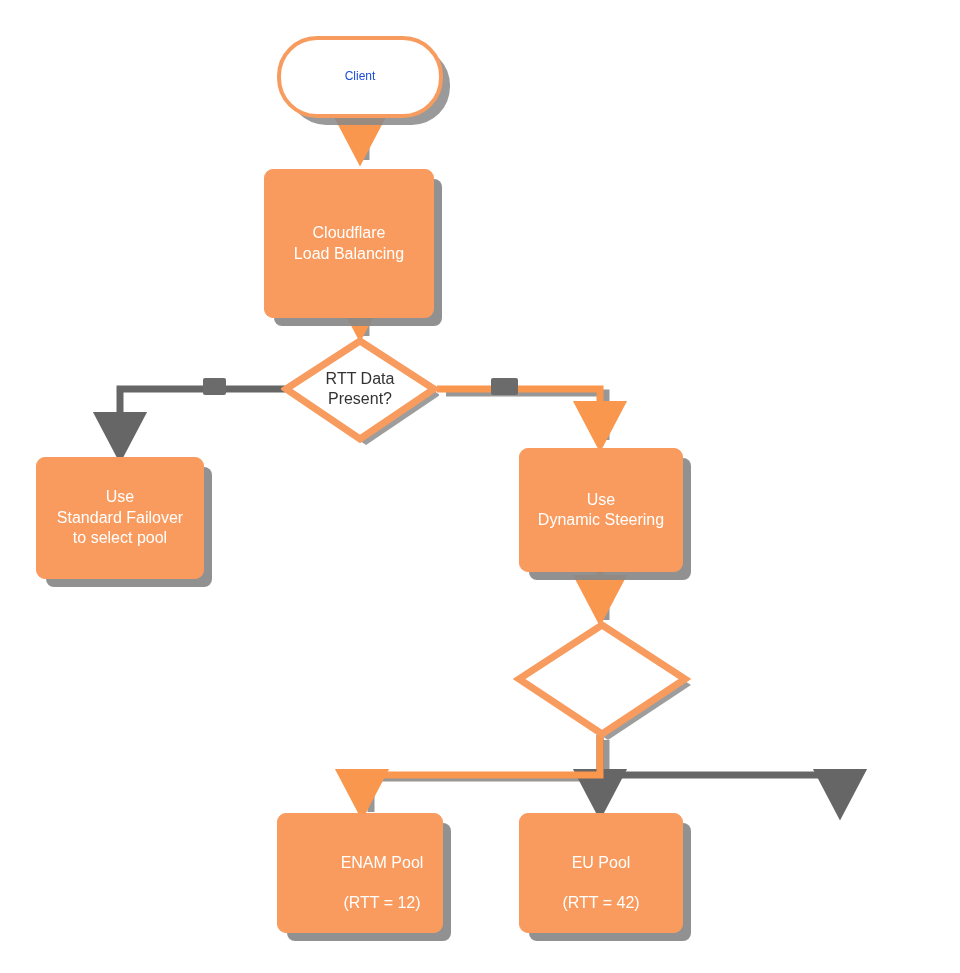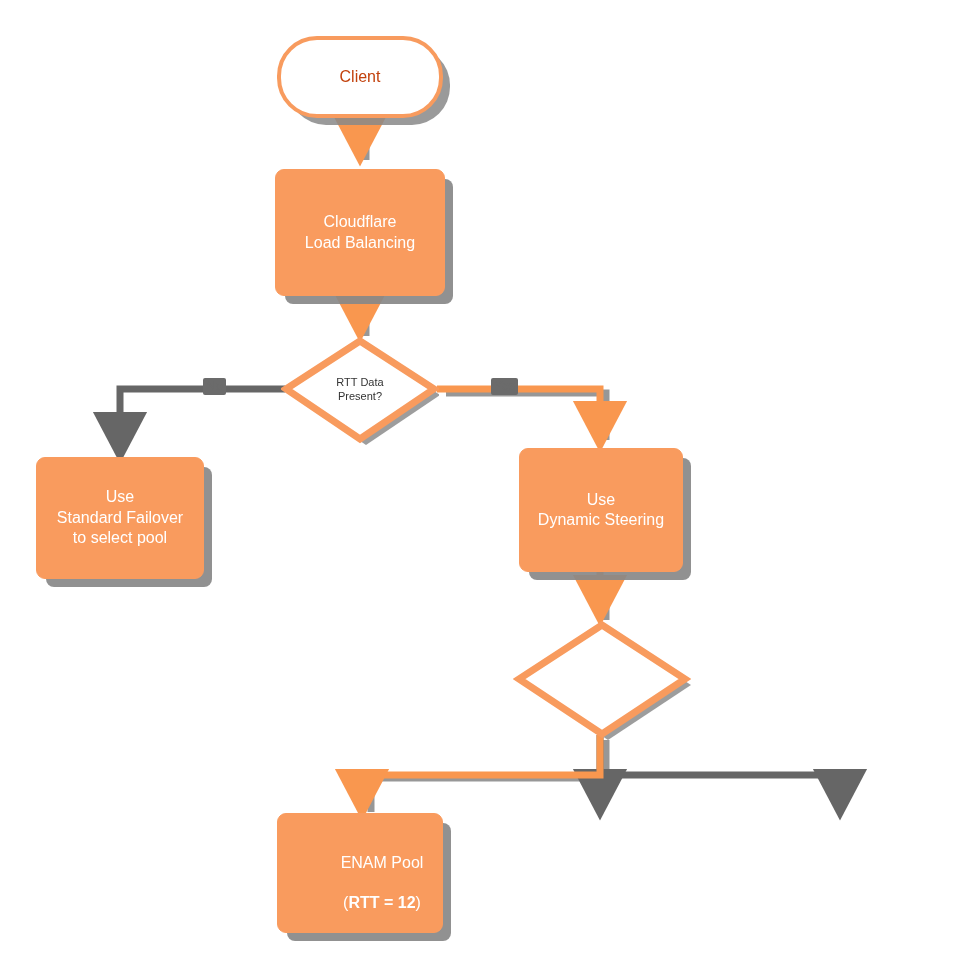--- a/index.html
+++ b/index.html
@@ -42,50 +42,50 @@
     border-radius: 9px;
     color: #ffffff;
     font-size: 16px;
     box-shadow: 9px 9px 0 -1px rgba(136,136,136,0.92);
   }
   
   .node-stadium {
     background: #ffffff;
     border: 4px solid #f89b5e;
     border-radius: 40px;
-    color: #c2410c;
-    font-size: 16px;
+    color: #1d4ed8;
+    font-size: 12px;
     box-shadow: 9px 9px 0 -2px rgba(136,136,136,0.85);
   }
   
   .node-diamond {
     background: transparent;
     border: none;
     color: #333333;
-    font-size: 11px;
+    font-size: 16px;
   }
   .diamond-shape {
     position: absolute;
     left: 0;
     top: 0;
     width: 100%;
     height: 100%;
     z-index: -1;
   }
   .diamond-label {
     position: relative;
     z-index: 2;
     pointer-events: none;
   }
   .node-label {
     padding: 0 6px;
     white-space: pre-line;
   }
   .bold-rtt {
-    font-weight: bold;
+    font-weight: normal;
   }
   .edge-label {
     position: absolute;
     z-index: 6;
     font-size: 13px;
     color: #6b6b6b;
     background: #6b6b6b;
     border-radius: 2px;
     padding: 1px 3px;
     line-height: 1.15;
@@ -158,21 +158,21 @@
     </g>
   </svg>
 
   <div class="edge-label" style="left:203px; top:378px;">No</div>
   <div class="edge-label" style="left:491px; top:378px;">Yes</div>
 
   <div class="node node-stadium" style="left:277px; top:36px; width:166px; height:82px;">
     <span class="node-label">Client</span>
   </div>
 
-  <div class="node node-rect" style="left:275px; top:169px; width:170px; height:127px;">
+  <div class="node node-rect" style="left:264px; top:169px; width:170px; height:149px;">
     <span class="node-label">Cloudflare
 Load Balancing</span>
   </div>
 
   <div class="node node-diamond" style="left:281px; top:333px; width:158px; height:112px;">
     <svg class="diamond-shape" viewBox="0 0 158 112" preserveAspectRatio="none">
       <polygon points="79,8 153,56 79,106 5,56" fill="#8c8c8c" transform="translate(6,6)" opacity="0.85"></polygon>
       <polygon points="79,8 153,56 79,106 5,56" fill="#ffffff" stroke="#f89b5e" stroke-width="7"></polygon>
     </svg>
     <span class="node-label diamond-label">RTT Data
@@ -197,15 +197,21 @@
     </svg>
   </div>
 
   <div class="node node-rect" style="left:277px; top:813px; width:166px; height:120px;padding-left:44px;">
     <span class="node-label">
       <span>ENAM Pool</span><br>
       <span>(</span><span class="bold-rtt">RTT = 12</span><span>)</span>
     </span>
   </div>
 
+  <div class="node node-rect" style="left:519px; top:813px; width:164px; height:120px;">
+    <span class="node-label">
+      <span>EU Pool</span><br>
+      <span>(</span><span>RTT = 42</span><span>)</span>
+    </span>
+  </div>
 
 
 </div>
 
 </body></html>

